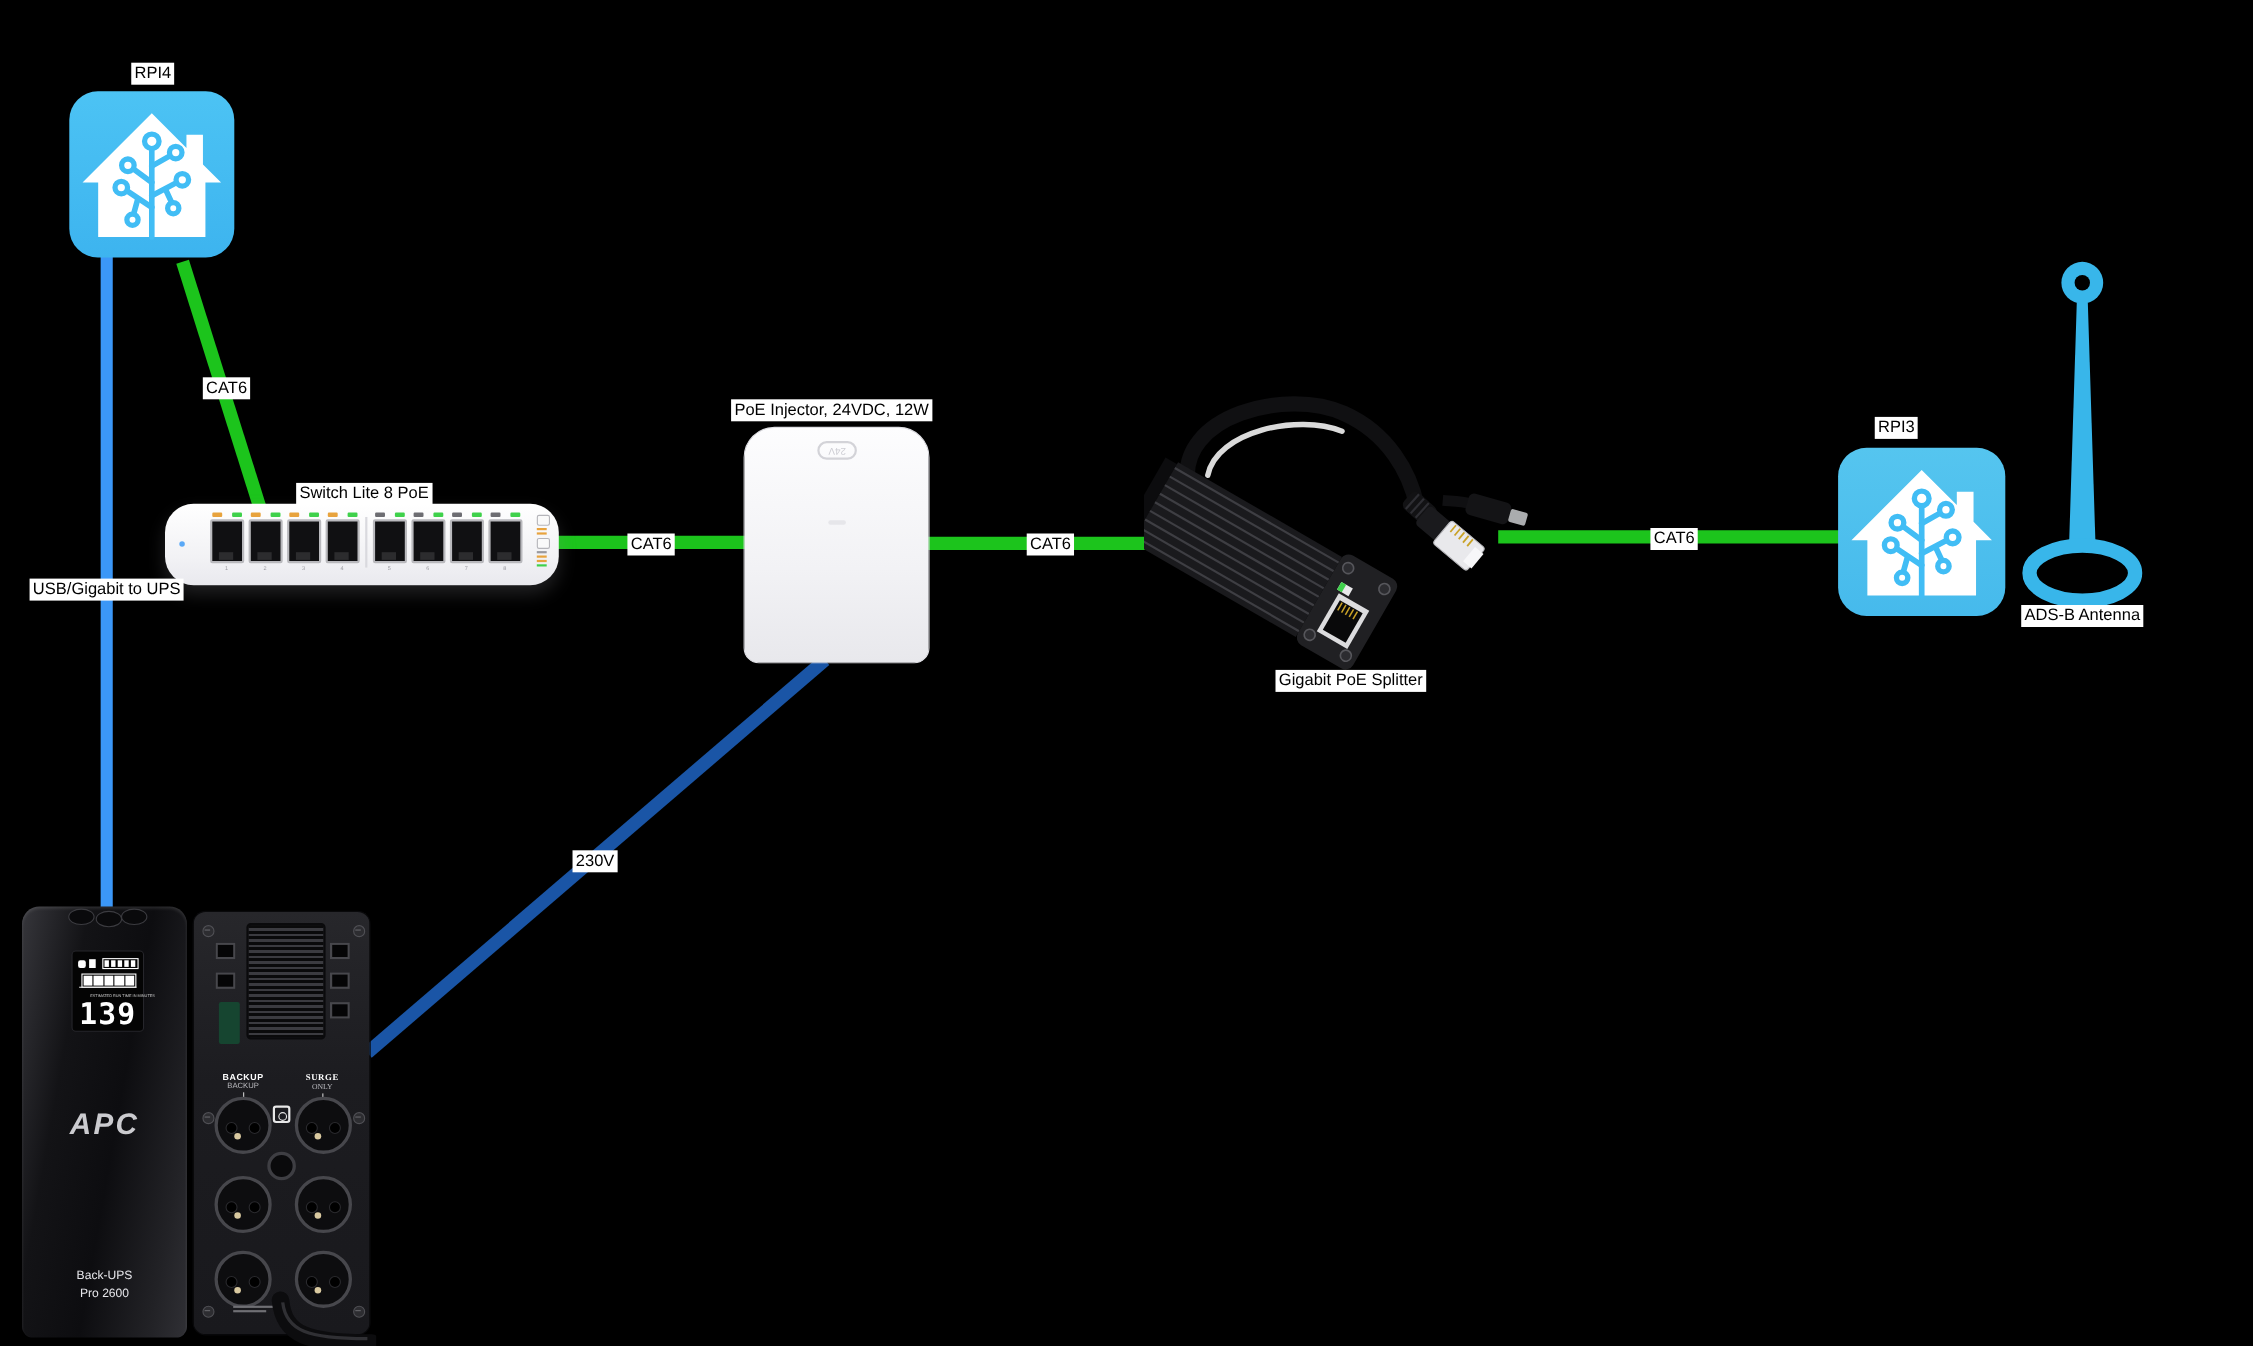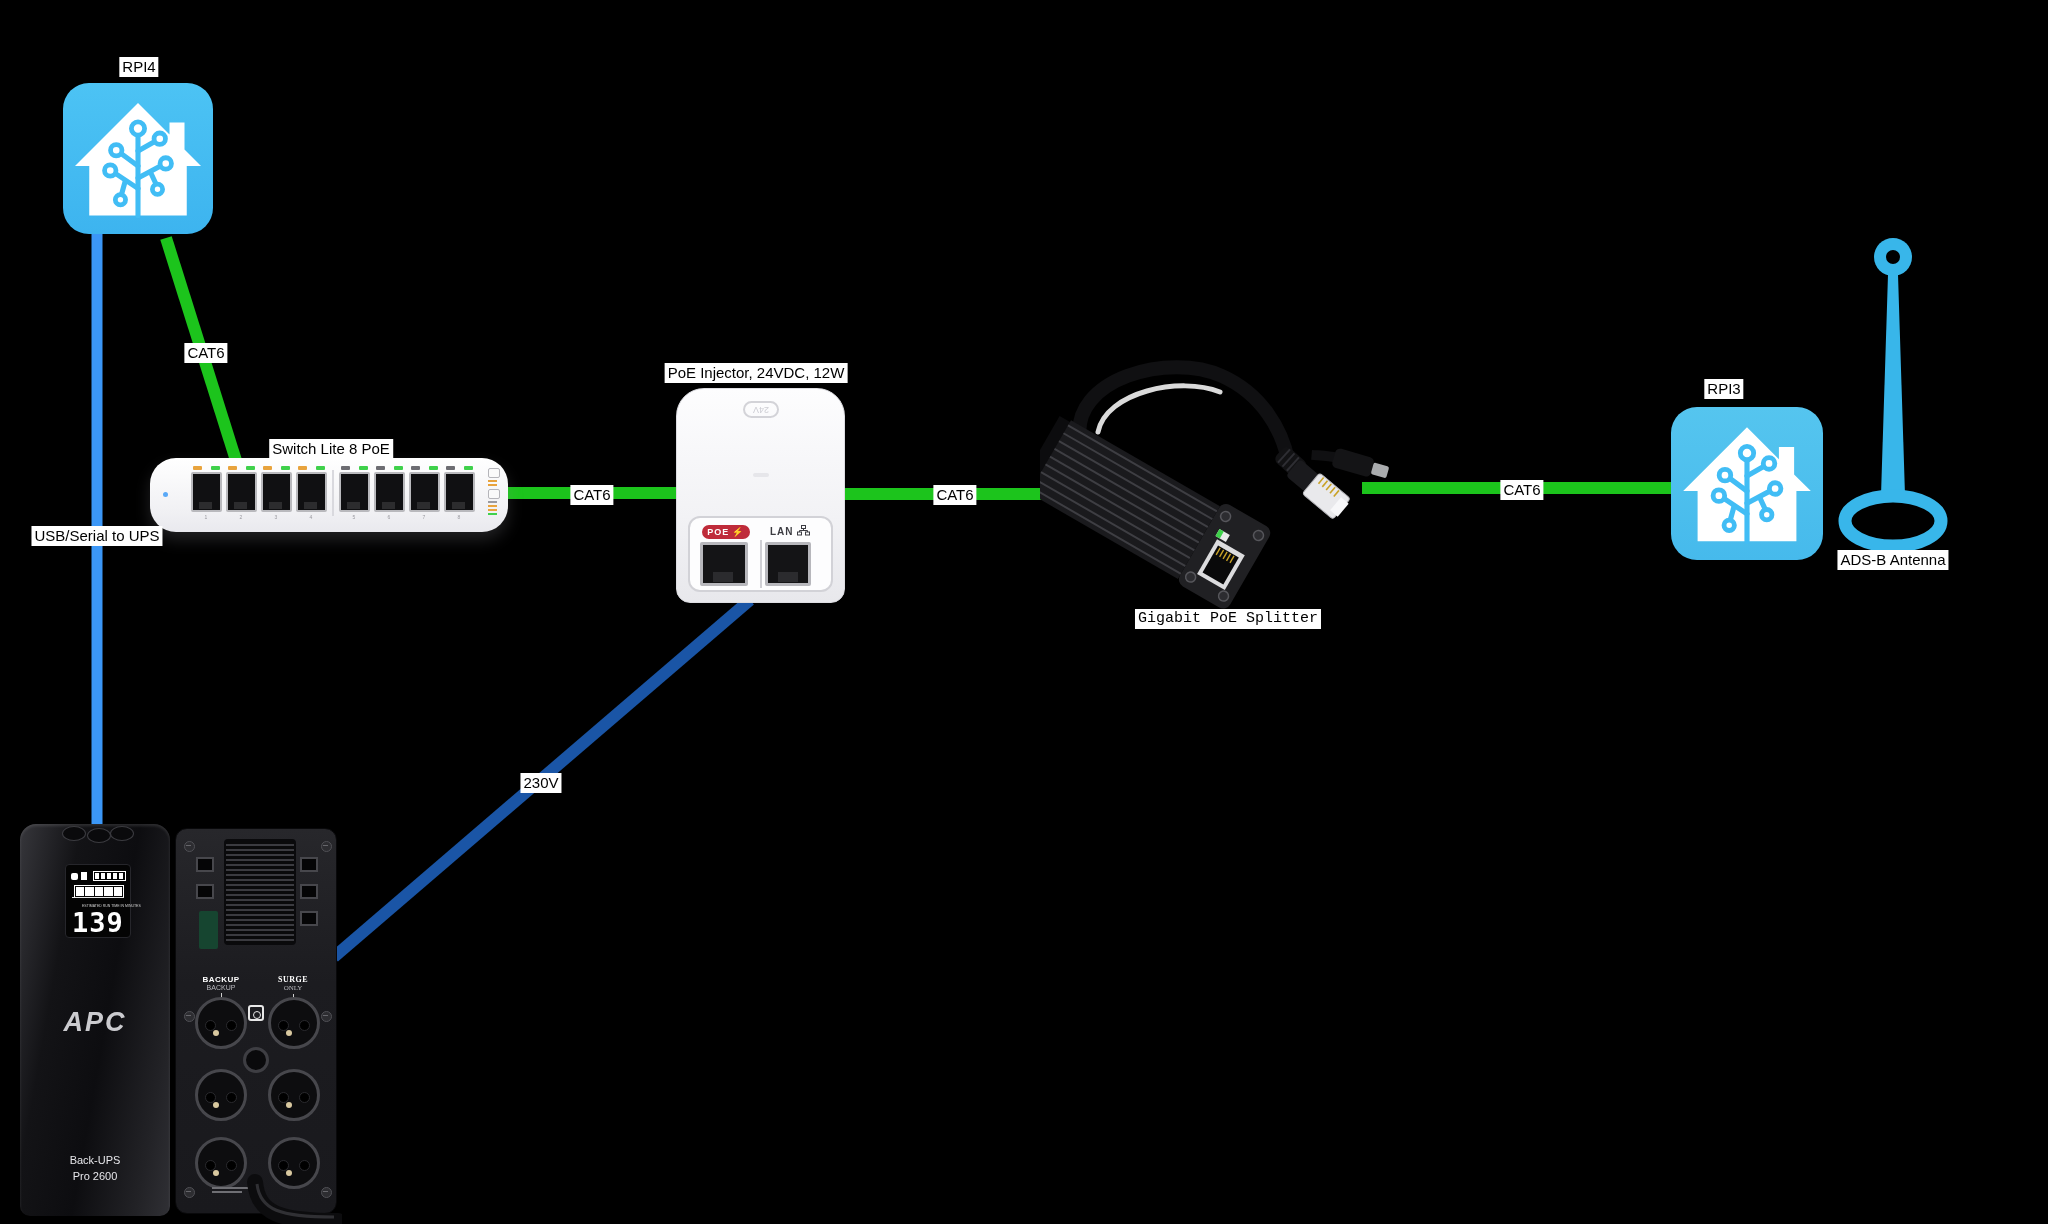--- a/index.html
+++ b/index.html
@@ -214,36 +214,20 @@
       <div class="dash" style="background:#9a9aa0"></div>
       <div class="dash" style="background:#e8a33d"></div>
       <div class="dash" style="background:#e8a33d"></div>
       <div class="dash" style="background:#3fd14b"></div>
     </div>
   </div>
 
   <div class="dev injector">
     <div class="inj-badge">24V</div>
     <div class="inj-slot"></div>
-    <div class="inj-panel">
-      <div class="poe-pill"><span>POE</span> <span>⚡</span></div>
-      <div class="lan-tag"><span>LAN</span>
-        <svg width="13" height="11" viewBox="0 0 13 11" style="vertical-align:-1px">
-          <g stroke="#3c3c42" stroke-width="1" fill="none">
-            <rect x="4.5" y="0.5" width="4" height="3"></rect>
-            <rect x="0.5" y="7" width="4" height="3"></rect>
-            <rect x="8.5" y="7" width="4" height="3"></rect>
-            <path d="M6.5 3.5 V5.5 M2.5 7 V5.5 H10.5 V7"></path>
-          </g>
-        </svg>
-      </div>
-      <div class="inj-port" style="left:10px;"></div>
-      <div class="inj-port" style="left:75px;width:46px;"></div>
-      <div class="inj-div"></div>
-    </div>
   </div>
 
   <svg class="dev" style="left:1040px;top:360px;" width="400" height="280" viewBox="0 0 400 280">
 
     <path d="M40 80 C 30 18 130 -8 182 16 C 222 34 242 70 248 100" stroke="#101012" stroke-width="14" fill="none" stroke-linecap="round"></path>
     <path d="M58 72 C 66 32 140 16 180 32" stroke="#f2f2f2" stroke-width="5" fill="none" stroke-linecap="round" opacity=".9"></path>
 
     <g transform="rotate(30 30 62)">
       <rect x="18" y="62" width="14" height="82" fill="#0c0c0e"></rect>
       <rect x="30" y="60" width="172" height="84" fill="#1a1a1d"></rect>
@@ -414,24 +398,24 @@
     </div>
 
     <svg style="position:absolute;left:0;top:0;" width="324" height="402">
       <path d="M237 360 C 240 392 262 399 320 399" stroke="#0c0c0e" stroke-width="16" fill="none" stroke-linecap="round"></path>
       <path d="M239 362 C 242 388 262 395 316 395" stroke="#303034" stroke-width="3" fill="none"></path>
     </svg>
   </div>
 
   <div class="lbl" style="left:139px;top:67px;">RPI4</div>
   <div class="lbl" style="left:206px;top:353px;">CAT6</div>
-  <div class="lbl" style="left:97px;top:536px;">USB/Serial to UPS</div>
+  <div class="lbl" style="left:97px;top:536px;">USB/Gigabit to UPS</div>
   <div class="lbl" style="left:331px;top:449px;">Switch Lite 8 PoE</div>
   <div class="lbl" style="left:592px;top:495px;">CAT6</div>
   <div class="lbl" style="left:756px;top:373px;">PoE Injector, 24VDC, 12W</div>
   <div class="lbl" style="left:955px;top:495px;">CAT6</div>
-  <div class="lbl" style="left:1228px;top:619px;font-family:Liberation Mono, monospace;">Gigabit PoE Splitter</div>
+  <div class="lbl" style="left:1228px;top:619px;">Gigabit PoE Splitter</div>
   <div class="lbl" style="left:1522px;top:490px;">CAT6</div>
   <div class="lbl" style="left:1724px;top:389px;">RPI3</div>
   <div class="lbl" style="left:1893px;top:560px;">ADS-B Antenna</div>
   <div class="lbl" style="left:541px;top:783px;">230V</div>
 
 </div>
 
 </body></html>

